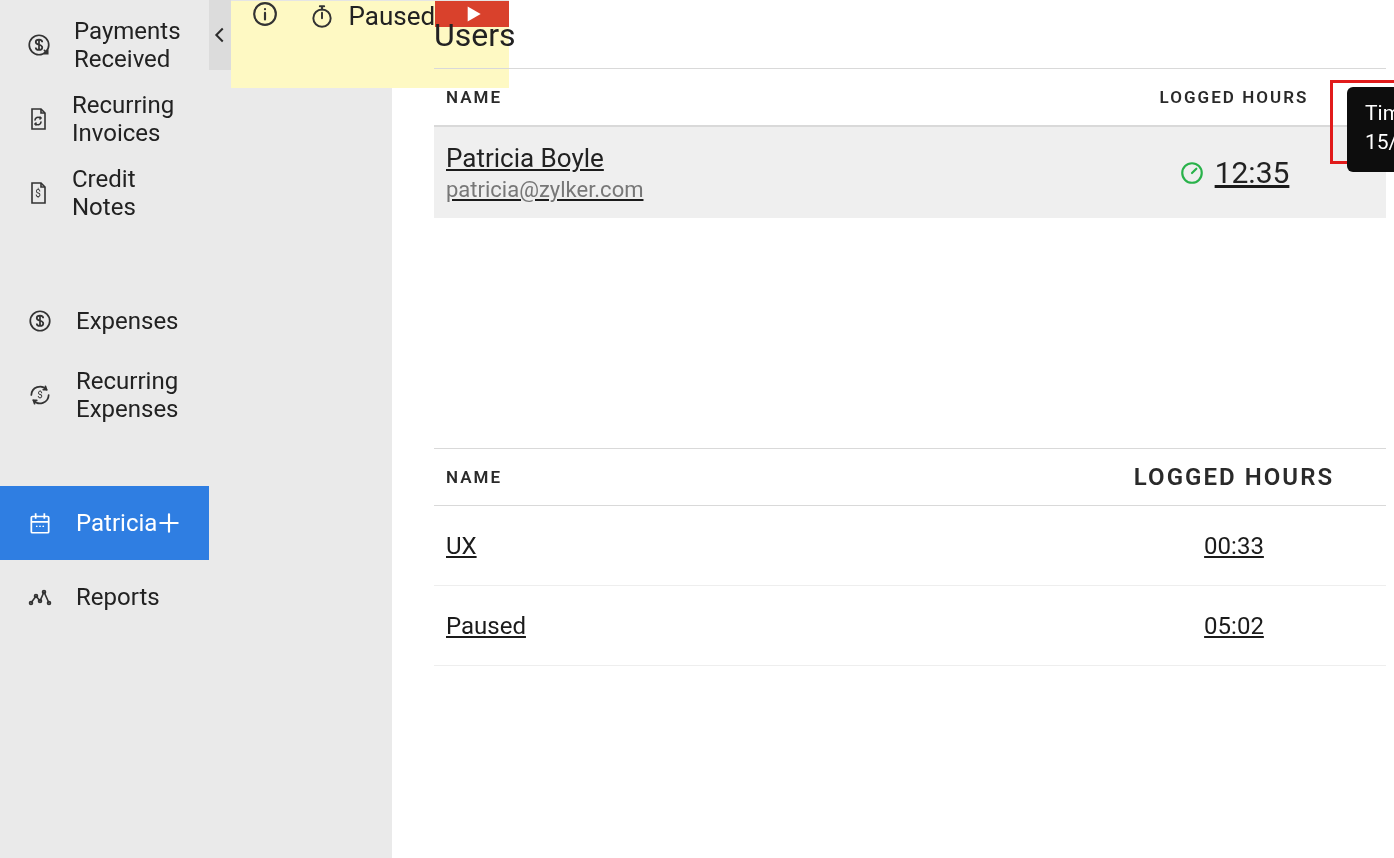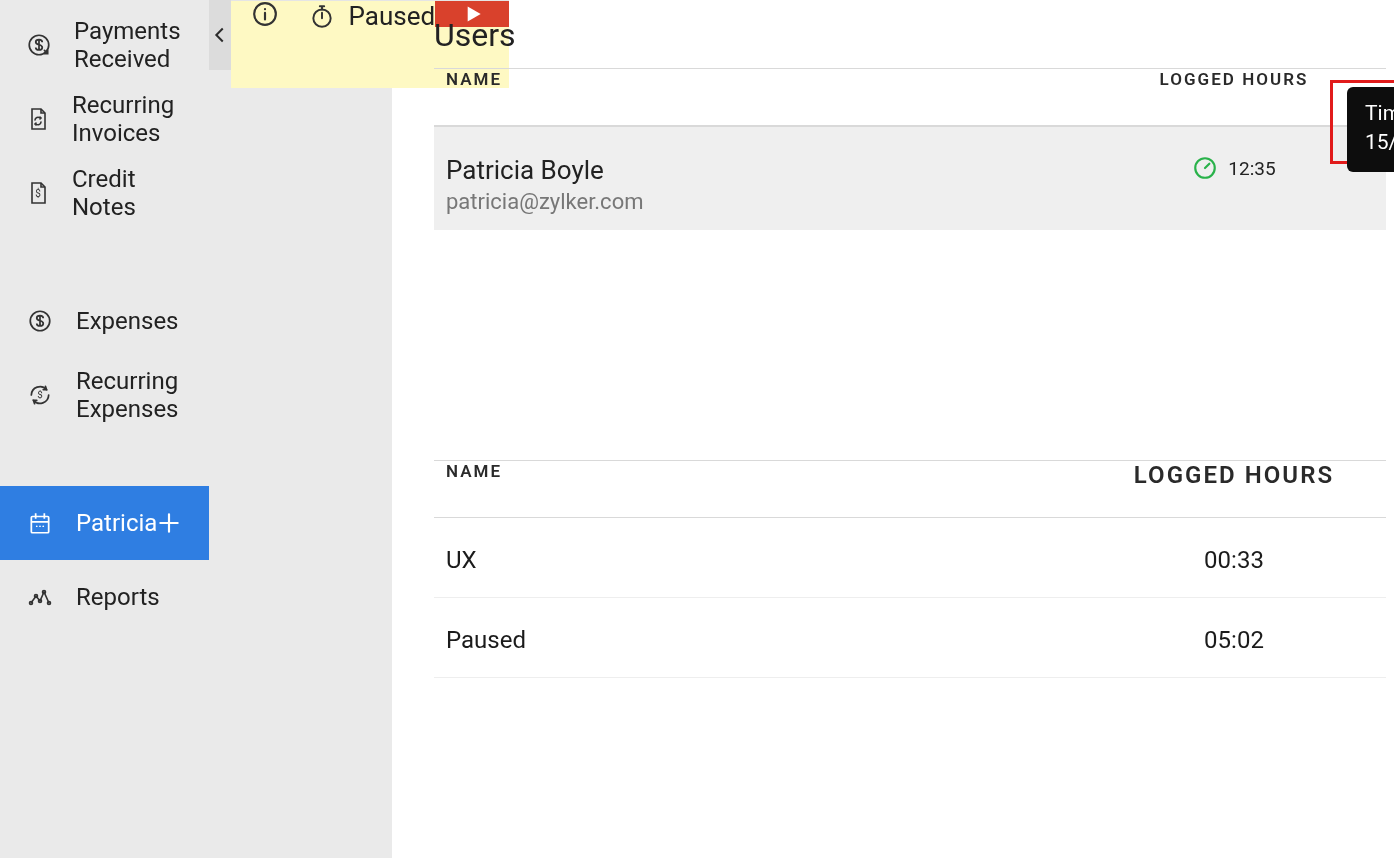--- a/index.html
+++ b/index.html
@@ -91,47 +91,47 @@
     font-size: 32px;
     color: #222;
     font-weight: 400;
     margin-bottom: 14px;
   }
   .table {
     width: 100%;
   }
   .thead-row, .row {
     display: flex;
-    align-items: flex-start;
+    align-items: center;
     padding: 0 12px;
     border-top: 1px solid #d9d9d9;
   }
   .thead-row {
     height: 58px;
     font-size: 17px;
     letter-spacing: 0.12em;
     color: #2a2a2a;
     font-weight: 600;
     border-bottom: 1px solid #d9d9d9;
   }
   .col-name { flex: 1 1 auto; }
   .col-hours { width: 280px; text-align: center; }
 
   .row {
     min-height: 80px;
     font-size: 24px;
-    padding-top: 28px; padding-bottom: 16px;
+    padding-top: 16px; padding-bottom: 16px; text-decoration: underline;
   }
   .users-row {
     background: #efefef;
   }
   .user-block { display:flex; flex-direction:column; gap:4px; }
   .user-name { font-size: 26px; color:#222; }
   .user-email { font-size: 22px; color:#777; }
-  .logged-badge { display:flex; align-items:center; gap:10px; justify-content:center; font-size:19px; color:#222; }
+  .logged-badge { display:flex; align-items:center; gap:10px; justify-content:center; font-size:30px; color:#222; }
   .logged-badge svg { stroke:#29b24a; stroke-width:2; fill:none; }
 
   .tasks-section { margin-top: 230px; }
   .tasks-section .row { border-bottom: 1px solid #eee; border-top:none; }
   .tasks-section .thead-row { border-top: 1px solid #d9d9d9; }
   .tasks-section .col-hours { font-size: 24px; }
 
   .tooltip-wrap {
     position: absolute;
     top: 80px; left: 938px;

